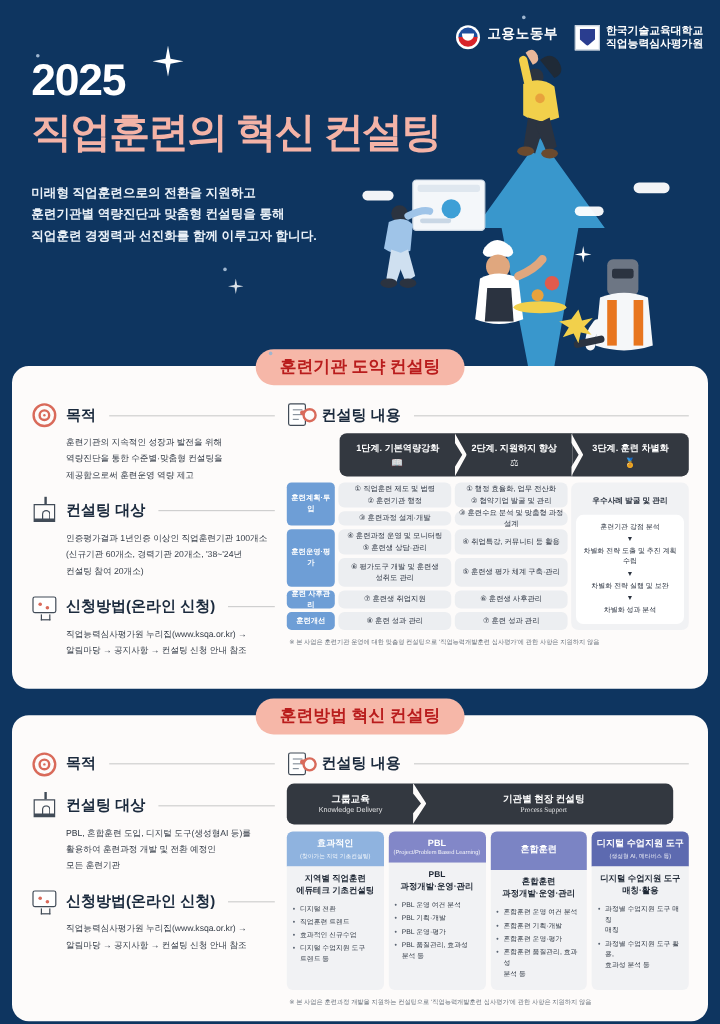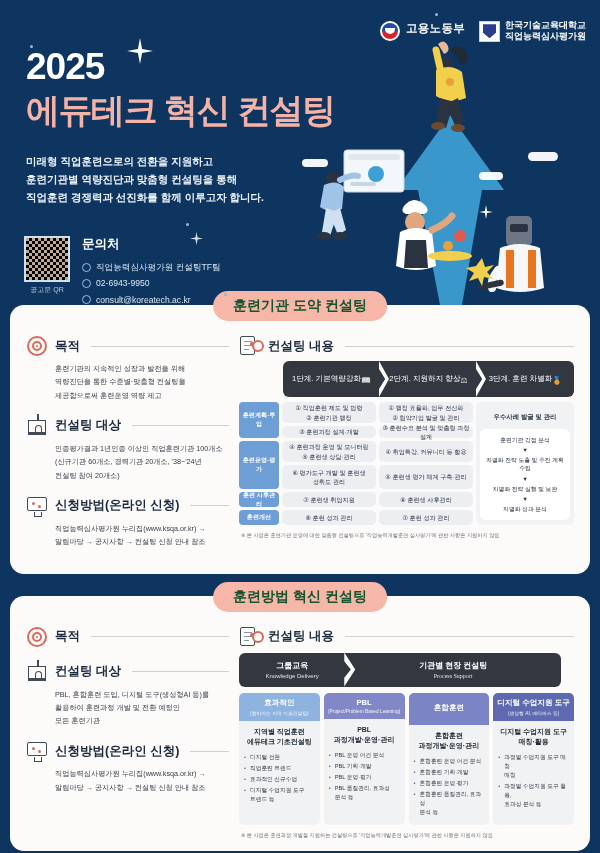--- a/index.html
+++ b/index.html
@@ -56,21 +56,21 @@
   .contact-body h4 { color: #fff; font-size: 12.5px; font-weight: 800; margin-bottom: 6px; }
   .contact-row { display: flex; align-items: center; gap: 5px; color: #dbe7f2; font-size: 8.6px;
     line-height: 1.9; }
   .ci { width: 9px; height: 9px; border: 1px solid #9fc0de; border-radius: 50%; flex: none;
     display: inline-block; }
 
   
   .section { position: relative; margin: 0 10px 0 10px; }
   .card { background: #fdfbfa; border-radius: 14px; padding: 30px 16px 12px 16px; position: relative; }
   .pill { position: absolute; left: 50%; transform: translateX(-50%); top: -14px;
-    background: #f6b7a8; color: #14532d; font-weight: 800; font-size: 14px;
+    background: #f6b7a8; color: #b91c1c; font-weight: 800; font-size: 14px;
     padding: 6px 20px; border-radius: 20px; white-space: nowrap; z-index: 3; }
 
   .cols { display: flex; gap: 10px; }
   .col-left { width: 203px; flex: none; }
   .col-right { flex: 1; }
 
   .blk { margin-bottom: 13px; }
   .blk-head { display: flex; align-items: center; gap: 7px; }
   .blk-ico { width: 22px; height: 22px; flex: none; position: relative; }
   .blk-title { font-size: 12.5px; font-weight: 800; color: #1b2a3d; white-space: nowrap; }
@@ -99,22 +99,22 @@
   .ico-doc { position: absolute; left: 1px; top: 1px; width: 15px; height: 19px;
     border: 1.6px solid #414b57; border-radius: 2px; background: #fff; }
   .ico-doc i { position: absolute; left: 3px; width: 8px; height: 1.4px; background: #8a949f; }
   .ico-key { position: absolute; right: 0px; top: 7px; width: 11px; height: 4px; background: #d96a5a;
     border-radius: 2px; }
   .ico-key::after { content: ""; position: absolute; right: -3px; top: -2px; width: 8px; height: 8px;
     border: 2px solid #d96a5a; border-radius: 50%; background: #fdfbfa; }
 
   
   .stages { display: flex; margin: 4px 0 5px 44px; height: 36px; }
-  .stage { flex: 1; background: #333840; color: #fff; display: flex; flex-direction: row;
-    align-items: center; justify-content: center; position: relative; font-size: 7.6px; font-weight: 400; }
+  .stage { flex: 1; background: #333840; color: #fff; display: flex; flex-direction: column;
+    align-items: center; justify-content: center; position: relative; font-size: 7.6px; font-weight: 700; }
   .stage:first-child { border-radius: 6px 0 0 6px; }
   .stage:last-child { border-radius: 0 6px 6px 0; }
   .stage .sg { font-size: 8px; margin-top: 2px; opacity: .9; }
   .stage:not(:last-child)::after { content: ""; position: absolute; right: -9px; top: 0; width: 10px;
     height: 36px; background: #fdfbfa; z-index: 2;
     clip-path: polygon(0 0, 100% 50%, 0 100%, 0 78%, 62% 50%, 0 22%); }
 
   .matrix { display: flex; gap: 3px; }
   .mx-labels { width: 40px; flex: none; display: flex; flex-direction: column; gap: 3px; }
   .mx-lab { background: #6e9ed6; color: #fff; font-size: 6.1px; font-weight: 700; border-radius: 4px;
@@ -243,46 +243,25 @@
         <path d="M200 218 q20 -8 40 0 l4 40 q-24 8 -48 0 z" fill="#f5f7f9"></path>
         <path d="M206 220 l8 0 l0 38 l-8 0 z" fill="#e8761f"></path>
         <path d="M228 220 l8 0 l0 38 l-8 0 z" fill="#e8761f"></path>
         <path d="M198 240 q-8 10 -6 18" stroke="#f5f7f9" stroke-width="8" stroke-linecap="round" fill="none"></path>
         <rect x="178" y="252" width="26" height="6" rx="3" fill="#2b3340" transform="rotate(-12 190 255)"></rect>
         <path d="M176 236 l6 -8 l3 9 l9 -2 l-7 7 l6 7 l-9 -2 l-2 9 l-4 -8 l-9 3 l5 -8 l-8 -5z" fill="#f2d04b"></path>
       </g>
     </svg>
 
     <h1 class="year">2025</h1>
-    <h1 class="main">에듀테크 혁신 컨설팅</h1>
+    <h1 class="main">직업훈련의 혁신 컨설팅</h1>
     <div class="lede" style="white-space:pre-line">미래형 직업훈련으로의 전환을 지원하고
 훈련기관별 역량진단과 맞춤형 컨설팅을 통해
 직업훈련 경쟁력과 선진화를 함께 이루고자 합니다.</div>
 
-    <div class="contact">
-      <div class="qr-wrap">
-        <div class="qr"></div>
-        <div class="qr-cap">공고문 QR</div>
-      </div>
-      <div class="contact-body">
-        <h4>문의처</h4>
-        <div class="contact-row">
-          <span class="ci"></span>
-          <span>직업능력심사평가원 컨설팅TF팀</span>
-        </div>
-        <div class="contact-row">
-          <span class="ci"></span>
-          <span>02-6943-9950</span>
-        </div>
-        <div class="contact-row">
-          <span class="ci"></span>
-          <span>consult@koreatech.ac.kr</span>
-        </div>
-      </div>
-    </div>
   </div>
 
   <div class="section">
     <div class="pill">훈련기관 도약 컨설팅</div>
     <div class="card">
       <div class="cols">
 
         <div class="col-left">
 
           <div class="blk">

